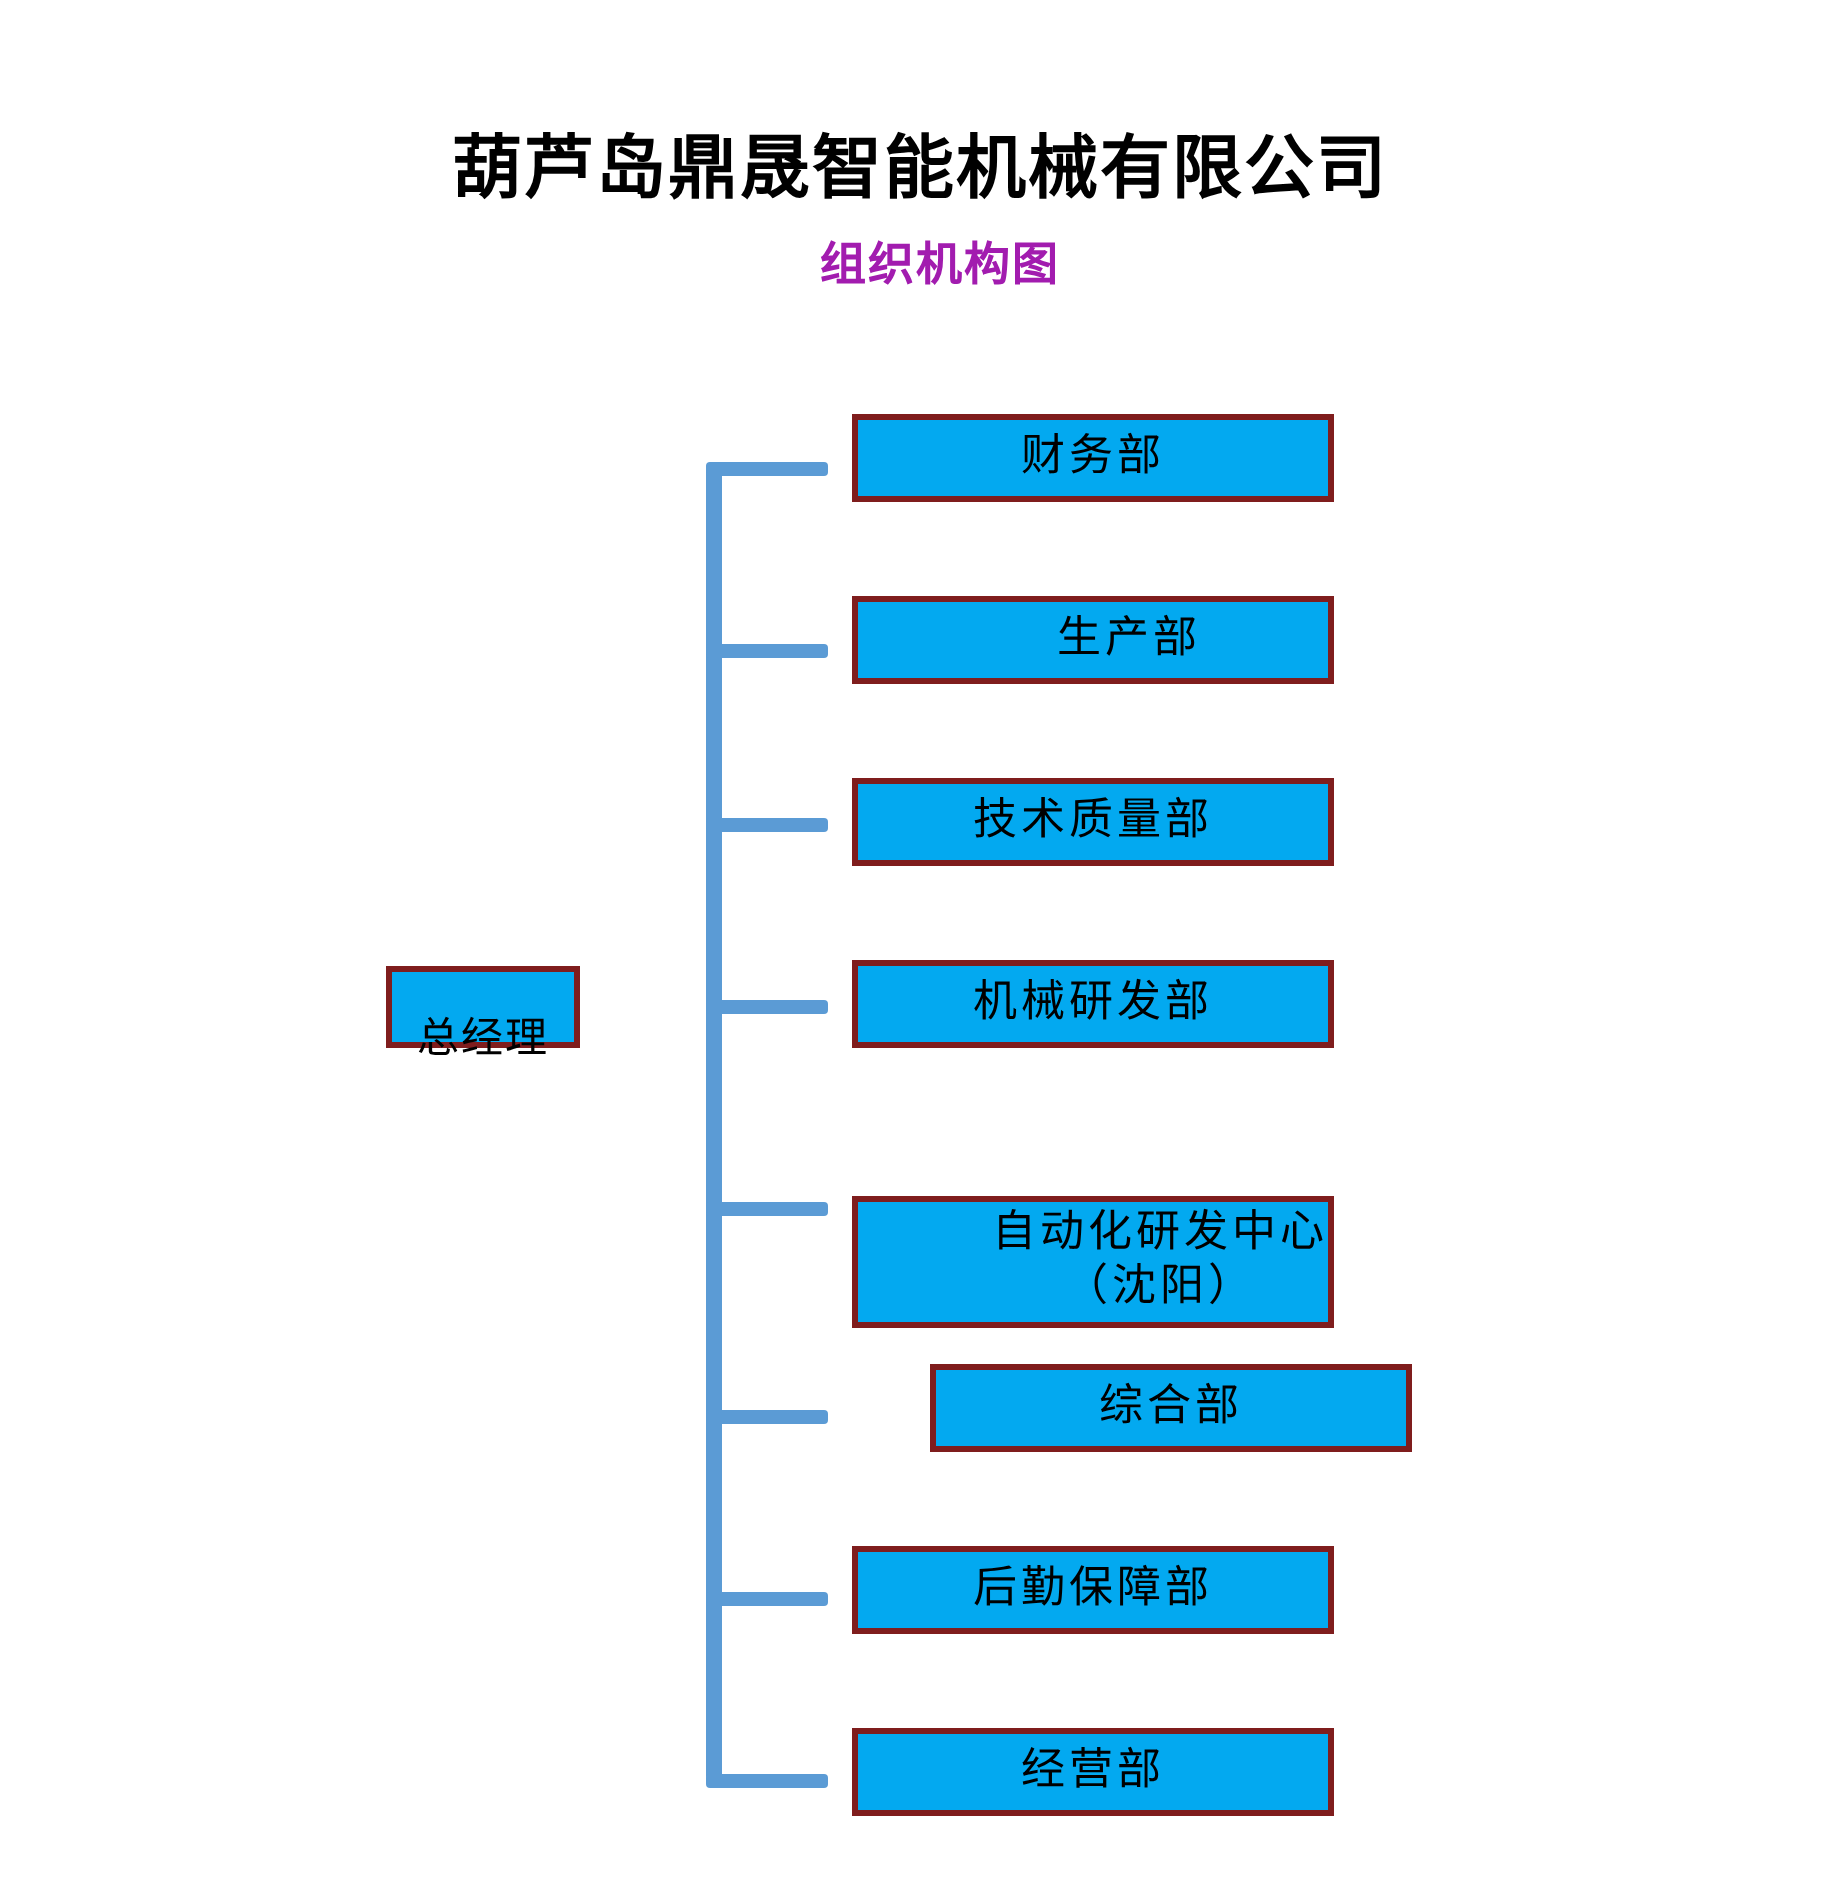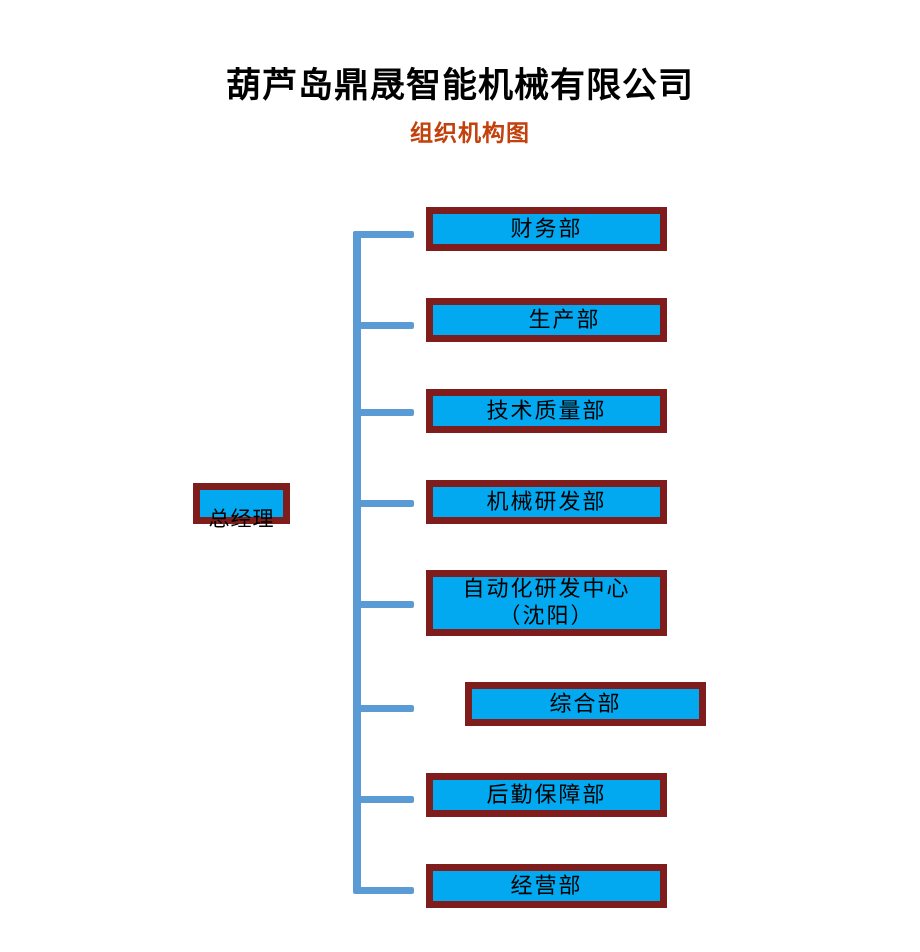--- a/index.html
+++ b/index.html
@@ -38,41 +38,41 @@
     line-height: 1.18;
     color: #000000;
     white-space: nowrap;
   }
   .org-subtitle {
     margin-top: 14px;
     font-size: 23px;
     font-weight: bold;
     letter-spacing: 1px;
     line-height: 1.2;
-    color: #c2410c;
+    color: #a21caf;
     white-space: nowrap;
     
     padding-left: 20px;
   }
 
   
   .chart {
     position: absolute;
     left: 0;
     top: 0;
     width: 920px;
     height: 952px;
   }
 
   
   .node {
     position: absolute;
     box-sizing: border-box;
     background: #03A9F0;
-    border: 7px solid #7f1d1d;
+    border: 3px solid #7f1d1d;
     display: flex;
     align-items: center;
     justify-content: center;
     text-align: center;
   }
   .node-label {
     font-family: "DejaVu Serif", "Liberation Serif", serif;
     font-size: 22px;
     line-height: 1.22;
     color: #000000;
@@ -158,21 +158,21 @@
     </div>
 
     <div class="node dept" style="top:389px;">
       <span class="node-label">技术质量部</span>
     </div>
 
     <div class="node dept" style="top:480px;">
       <span class="node-label">机械研发部</span>
     </div>
 
-    <div class="node dept tall" style="top:570px;">
+    <div class="node dept tall" style="top:598px;justify-content:flex-end;">
       <span class="node-label">自动化研发中心
 （沈阳）</span>
     </div>
 
     <div class="node dept" style="top:682px;margin-left:39px;">
       <span class="node-label">综合部</span>
     </div>
 
     <div class="node dept" style="top:864px;">
       <span class="node-label">经营部</span>

